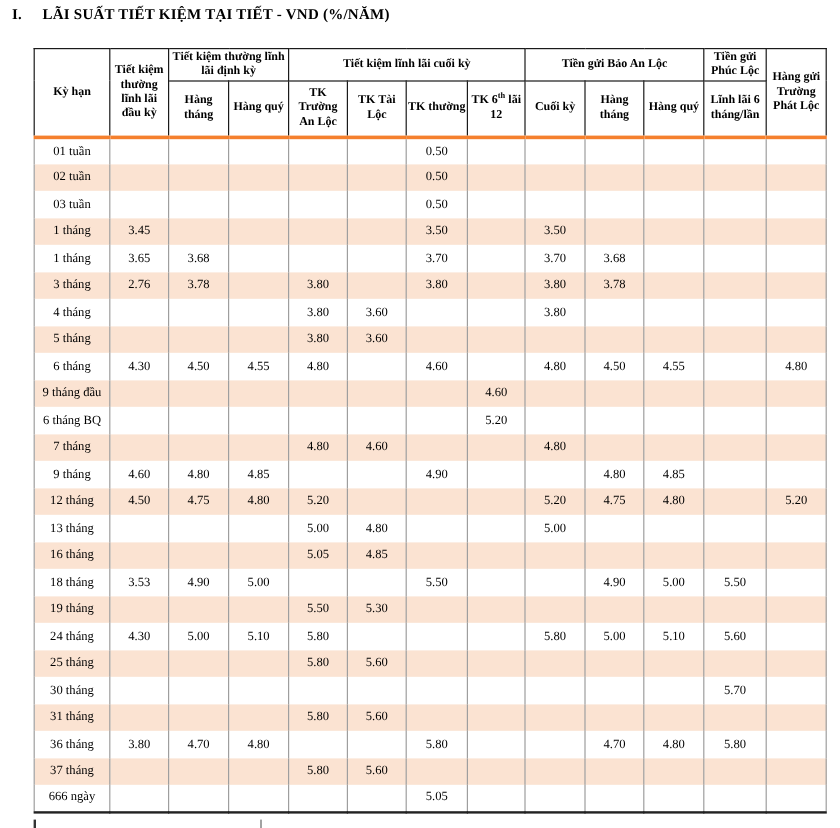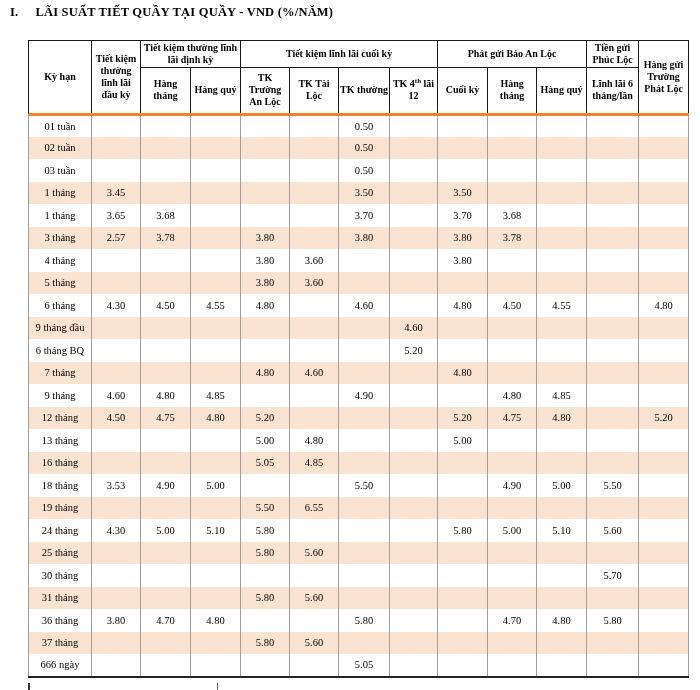--- a/index.html
+++ b/index.html
@@ -51,21 +51,21 @@
   }
   .cutoff .stub{position:absolute;top:0;height:7px;width:1px;}
   .cutoff .stub-left{left:0;background:#333;width:1.5px;}
   .cutoff .stub-mid{left:189px;background:#666;}
 </style>
 </head>
 <body>
 
 <div class="title-row">
   <span>I.</span>
-  <span>LÃI SUẤT TIẾT QUẦY TẠI QUẦY - VND (%/NĂM)</span>
+  <span>LÃI SUẤT TIẾT KIỆM TẠI TIẾT - VND (%/NĂM)</span>
 </div>
 
 <table class="rates">
   <colgroup>
     <col style="width:63px">
       <col style="width:49px">
       <col style="width:50px">
     <col style="width:50px">
       <col style="width:49px">
       <col style="width:49px">
@@ -76,32 +76,32 @@
       <col style="width:50px">
       <col style="width:52px">
     <col style="width:50px">
   </colgroup>
   <thead>
     <tr class="top">
       <th rowspan="2" class="deep">Kỳ hạn</th>
       <th rowspan="2" class="deep">Tiết kiệm thường lĩnh lãi đầu kỳ</th>
       <th colspan="2">Tiết kiệm thường lĩnh lãi định kỳ</th>
       <th colspan="4">Tiết kiệm lĩnh lãi cuối kỳ</th>
-      <th colspan="3">Phát gửi Bảo An Lộc</th>
+      <th colspan="3">Tiền gửi Bảo An Lộc</th>
       <th>Tiền gửi Phúc Lộc</th>
       <th rowspan="2" class="deep">Hàng gửi Trường Phát Lộc</th>
     </tr>
     <tr class="sub">
       <th class="deep">Hàng tháng</th>
       <th class="deep">Hàng quý</th>
       <th class="deep">TK Trường An Lộc</th>
       <th class="deep">TK Tài Lộc</th>
       <th class="deep">TK thường</th>
       <th class="deep">
-        <span>TK 4</span><sup>th</sup>
+        <span>TK 6</span><sup>th</sup>
         <span>lãi 12</span>
       </th>
       <th class="deep">Cuối kỳ</th>
       <th class="deep">Hàng tháng</th>
       <th class="deep">Hàng quý</th>
       <th class="deep">Lĩnh lãi 6 tháng/lần</th>
     </tr>
   </thead>
   <tbody>
       <tr>
@@ -174,21 +174,21 @@
         <td>3.70</td>
         <td></td>
         <td>3.70</td>
         <td>3.68</td>
         <td></td>
         <td></td>
         <td></td>
       </tr>
       <tr>
         <td class="term">3 tháng</td>
-        <td>2.57</td>
+        <td>2.76</td>
         <td>3.78</td>
         <td></td>
         <td>3.80</td>
         <td></td>
         <td>3.80</td>
         <td></td>
         <td>3.80</td>
         <td>3.78</td>
         <td></td>
         <td></td>
@@ -358,21 +358,21 @@
         <td>5.00</td>
         <td>5.50</td>
         <td></td>
       </tr>
       <tr>
         <td class="term">19 tháng</td>
         <td></td>
         <td></td>
         <td></td>
         <td>5.50</td>
-        <td>6.55</td>
+        <td>5.30</td>
         <td></td>
         <td></td>
         <td></td>
         <td></td>
         <td></td>
         <td></td>
         <td></td>
       </tr>
       <tr>
         <td class="term">24 tháng</td>

